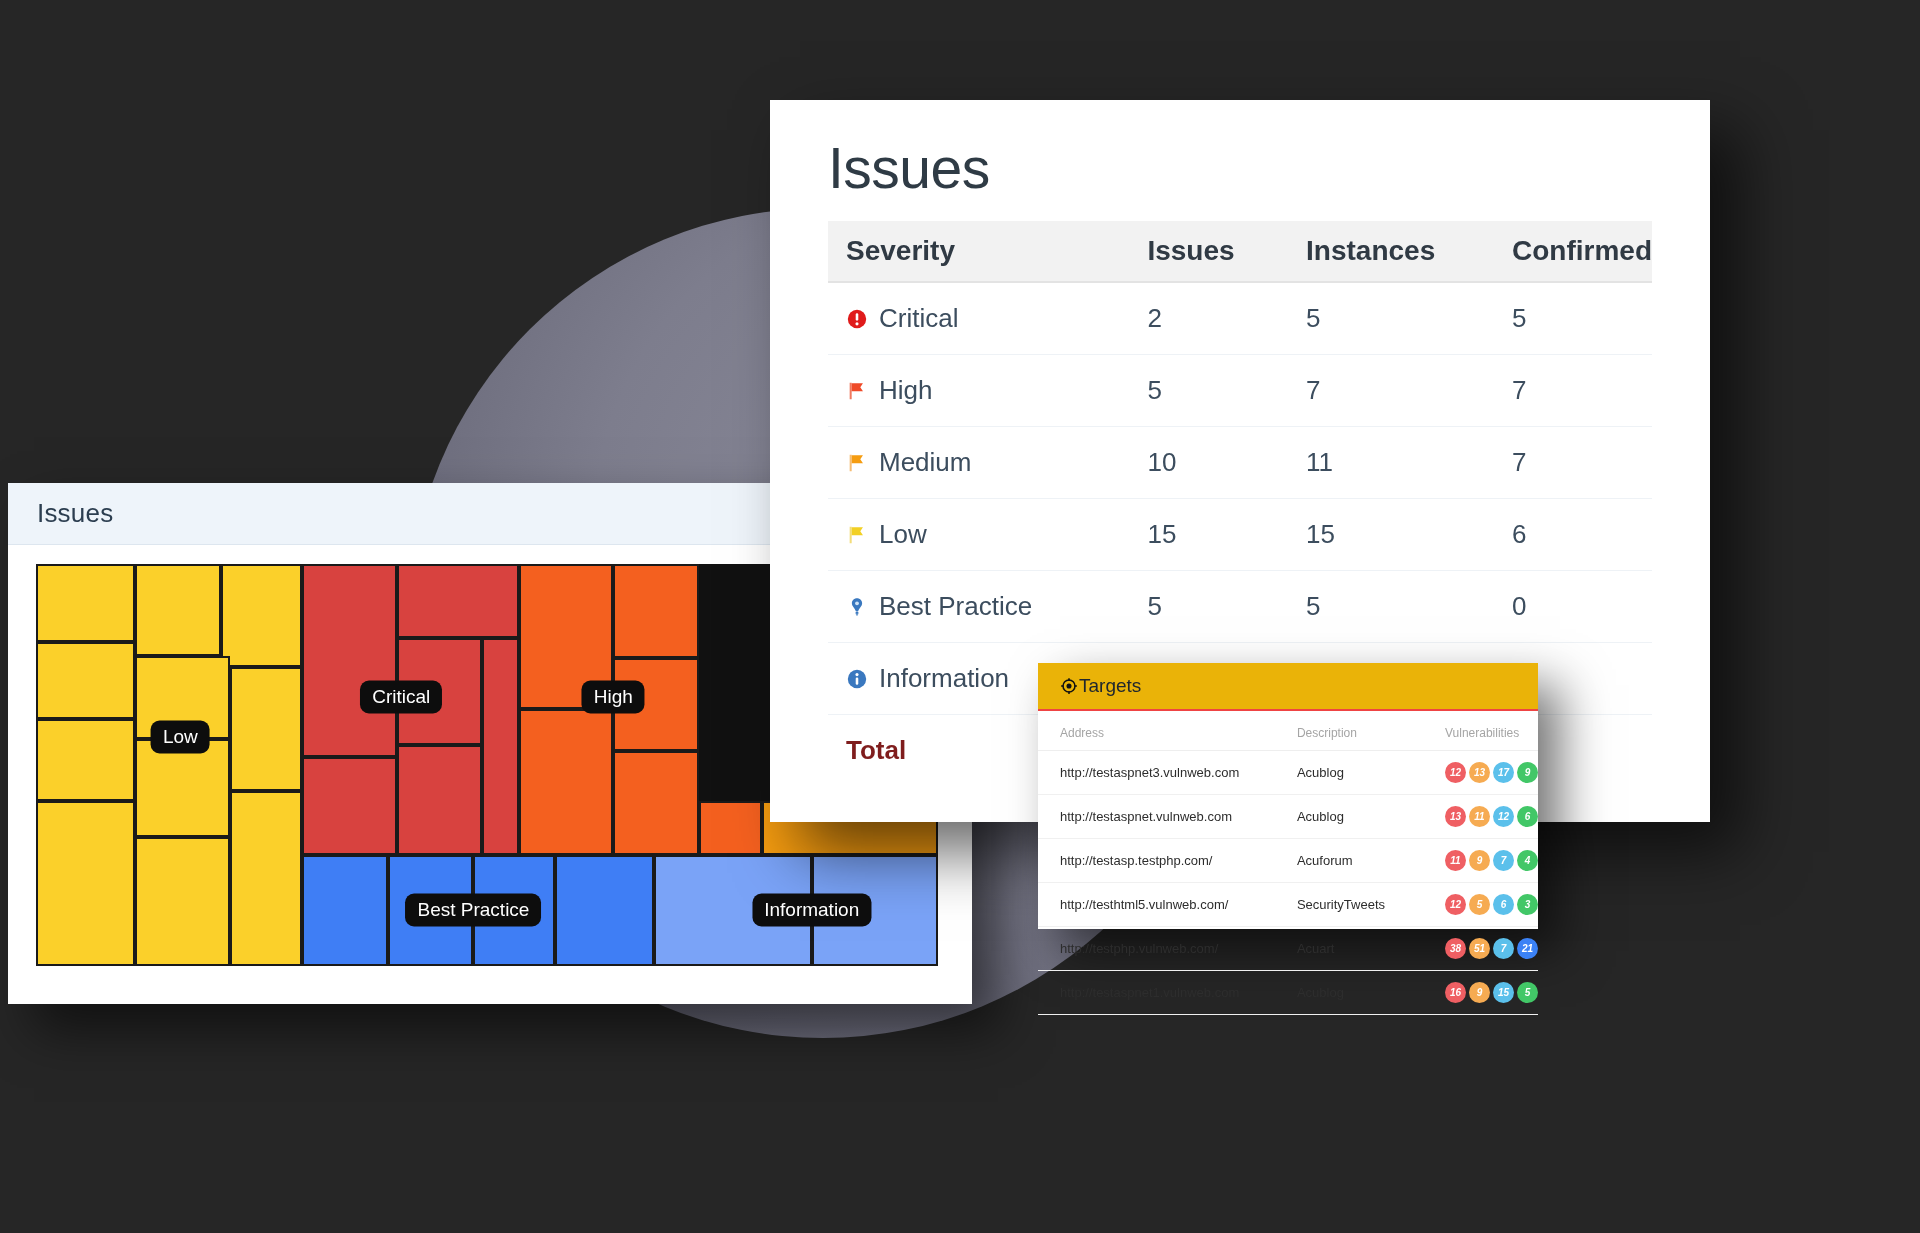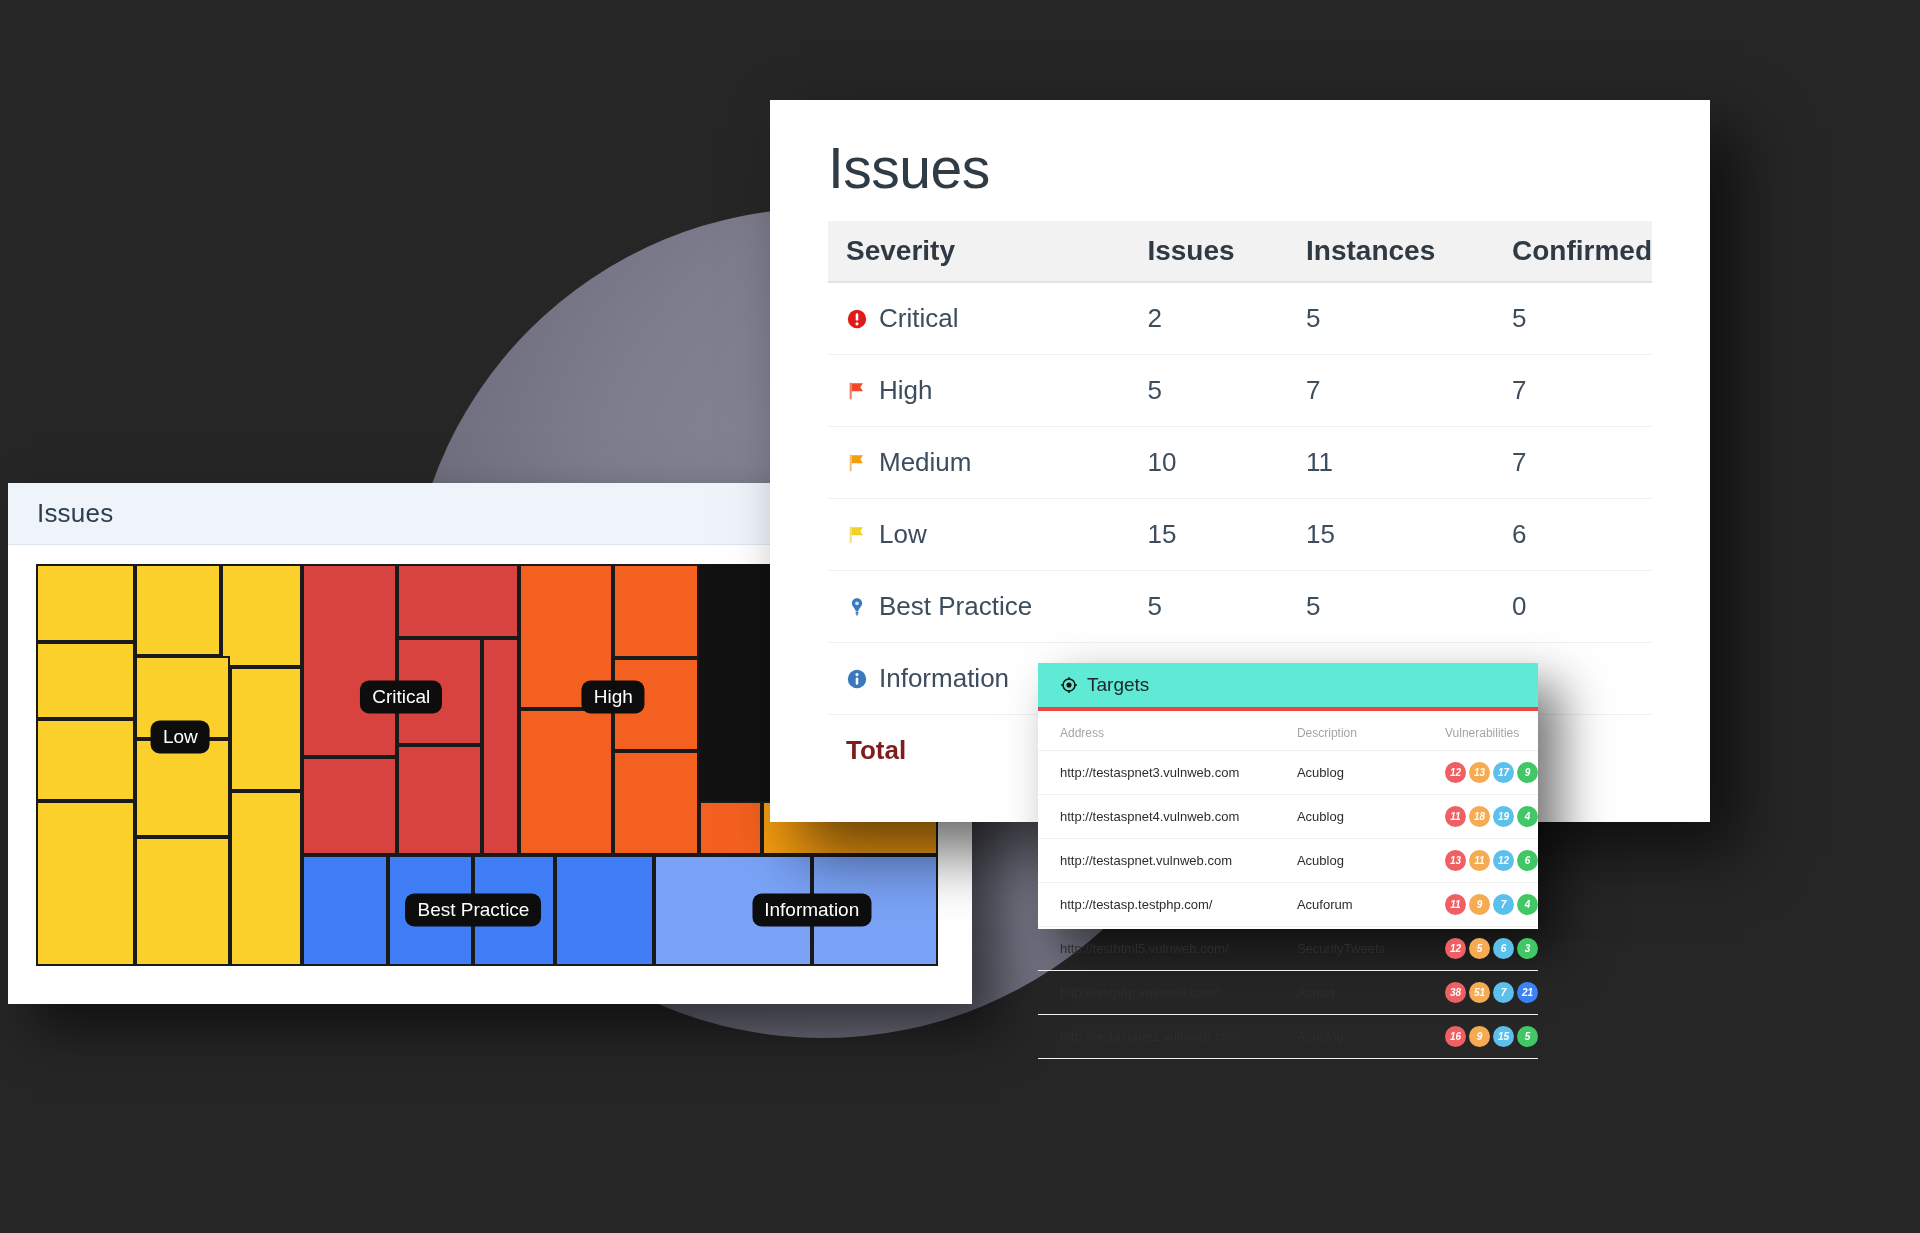--- a/index.html
+++ b/index.html
@@ -148,27 +148,27 @@
     left: 1038px;
     top: 663px;
     width: 500px;
     height: 266px;
     box-shadow: 22px 22px 46px rgba(0,0,0,0.55);
     height: 266px;
   }
   .targets-card { height: 266px; }
   .targets-header {
     height: 48px;
-    background: #5eead4;
-    border-bottom: 4px solid #ef4444;
+    background: #eab308;
+    border-bottom: 2px solid #ef4444;
     display: flex;
     align-items: center;
     padding-left: 22px;
     box-sizing: border-box;
-    gap: 9px;
+    gap: 1px;
   }
   .targets-header-title {
     font-size: 19px;
     color: #20272e;
   }
   table.targets-table {
     width: 100%;
     border-collapse: collapse;
   }
   table.targets-table thead th {
@@ -396,32 +396,20 @@
           <td>
             <span class="vulns">
               <span class="vbadge" style="background:#ef5f63">12</span>
               <span class="vbadge" style="background:#f6ab52">13</span>
               <span class="vbadge" style="background:#5bc0eb">17</span>
               <span class="vbadge" style="background:#42c767">9</span>
             </span>
           </td>
         </tr>
         <tr>
-          <td>http://testaspnet4.vulnweb.com</td>
-          <td>Acublog</td>
-          <td>
-            <span class="vulns">
-              <span class="vbadge" style="background:#ef5f63">11</span>
-              <span class="vbadge" style="background:#f6ab52">18</span>
-              <span class="vbadge" style="background:#5bc0eb">19</span>
-              <span class="vbadge" style="background:#42c767">4</span>
-            </span>
-          </td>
-        </tr>
-        <tr>
           <td>http://testaspnet.vulnweb.com</td>
           <td>Acublog</td>
           <td>
             <span class="vulns">
               <span class="vbadge" style="background:#ef5f63">13</span>
               <span class="vbadge" style="background:#f6ab52">11</span>
               <span class="vbadge" style="background:#5bc0eb">12</span>
               <span class="vbadge" style="background:#42c767">6</span>
             </span>
           </td>

